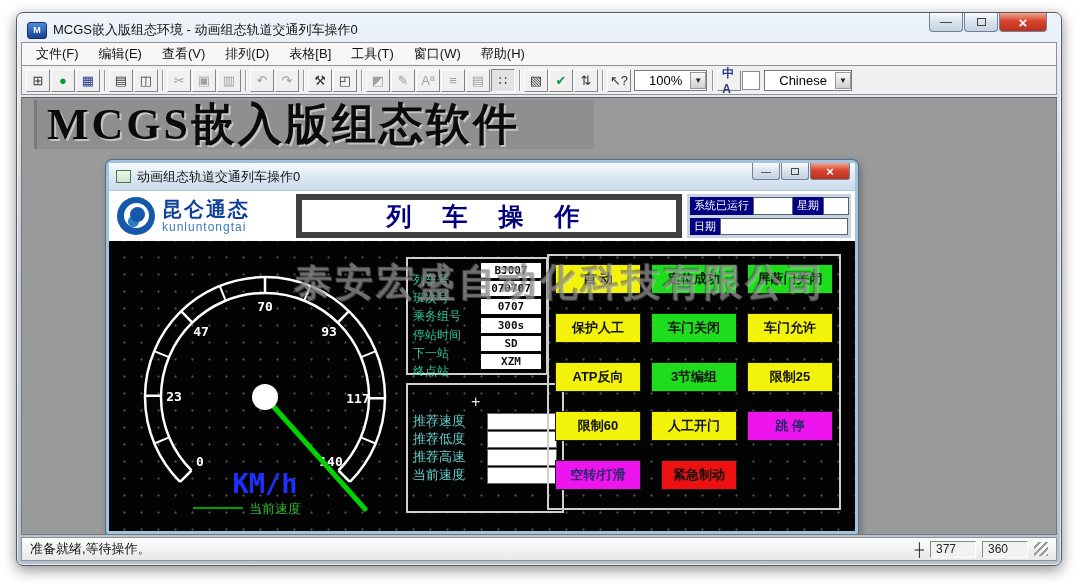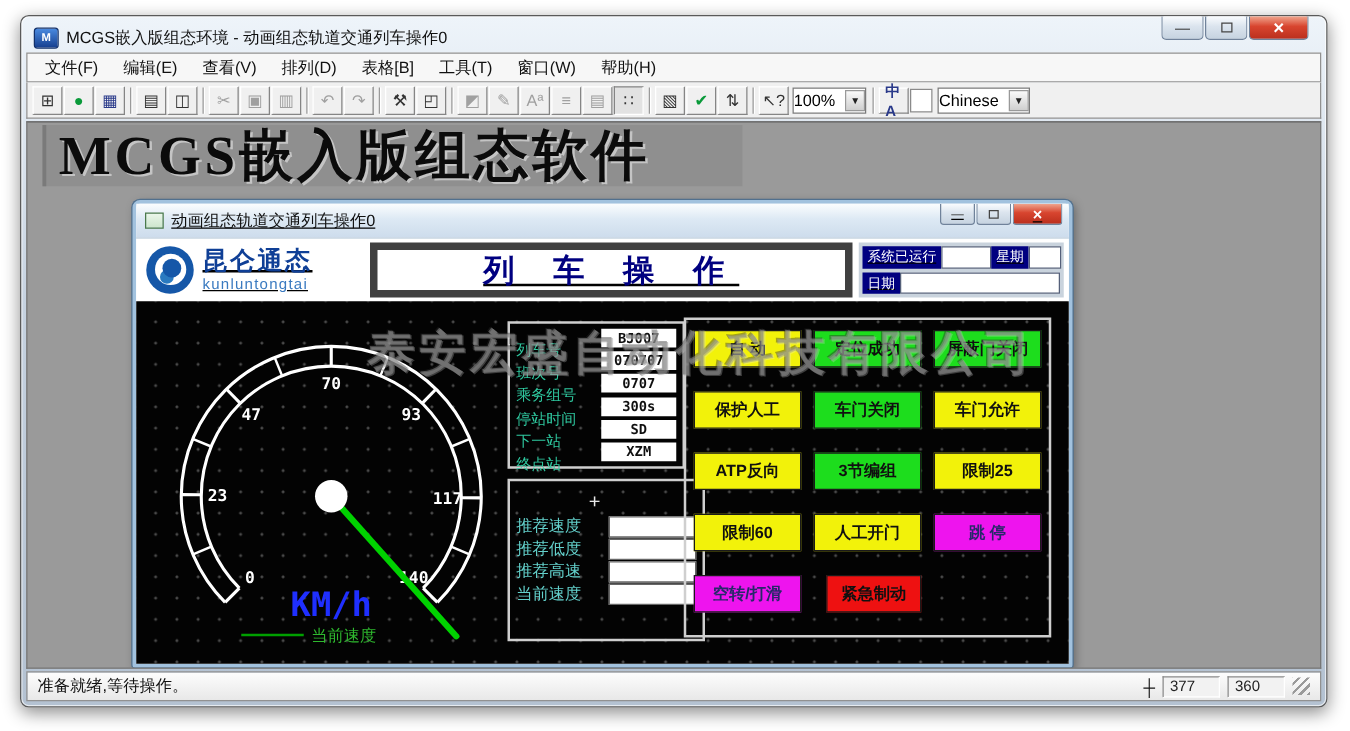--- a/index.html
+++ b/index.html
@@ -35,38 +35,38 @@
   .tb{width:24px;height:23px;display:flex;align-items:center;justify-content:center;font-size:13px;
       color:#333;background:#f0f0f0;border-top:1px solid #fff;border-left:1px solid #fff;
       border-right:1px solid #858585;border-bottom:1px solid #858585;margin-right:1px;}
   .tb.dis{color:#a0a0a0;}
   .tb.pressed{background:#e2e2e2;border-top:1px solid #858585;border-left:1px solid #858585;
       border-right:1px solid #fff;border-bottom:1px solid #fff;}
   .tb.green{color:#0a9a3a;}
   .tb.navy{color:#2a3a8a;}
   .sep{width:1px;height:21px;background:#9a9a9a;margin:0 4px 0 3px;box-shadow:1px 0 0 #fff;}
   .combo{height:21px;border:1px solid #7a7a7a;background:#fff;display:flex;align-items:center;
-         font-size:13px;padding-left:0;margin:0 2px;}
+         font-size:13px;padding-left:14px;margin:0 2px;}
   .combo .arrow{width:16px;height:17px;background:linear-gradient(#fafafa,#cfcfcf);border:1px solid #999;
          margin-left:8px;font-size:8px;display:flex;align-items:center;justify-content:center;color:#222;}
   .langbtn{height:21px;padding:0 4px;font-size:12px;font-weight:bold;color:#2a3a8a;}
   .minibox{width:18px;height:19px;border:1px solid #8a8a8a;background:#fff;margin-right:2px;}
 
   
   .mdi{flex:1;background:#9a9a9a;border:1px solid #777;border-top:1px solid #5f5f5f;
        margin-top:2px;position:relative;overflow:hidden;}
   .banner{position:absolute;left:12px;top:2px;width:560px;height:49px;background:#8f8f8f;
        border-left:3px solid #7a7a7a;display:flex;align-items:center;padding-left:10px;
        font-family:"Liberation Serif",serif;font-weight:bold;font-size:44px;letter-spacing:3px;
        color:#0b0b0b;text-shadow:2px 2px 0 #c4c4c4;white-space:nowrap;}
 
   
   .iwin{position:absolute;left:84px;top:62px;width:752px;height:374px;border:3px solid #a2c2de;
         border-radius:6px 6px 2px 2px;background:#fff;
-        box-shadow:0 0 0 1px #51708e, 2px 3px 8px rgba(0,0,0,.35);display:flex;flex-direction:column;text-decoration:underline;}
+        box-shadow:0 0 0 1px #51708e, 2px 3px 8px rgba(0,0,0,.35);display:flex;flex-direction:column;}
   .ititle{height:28px;background:linear-gradient(180deg,#fbfdfe,#dde9f4 45%,#cddcec);display:flex;
         align-items:center;padding:0 5px 0 7px;font-size:13px;color:#111;border-bottom:1px solid #b4c6d8;}
   .iicon{width:15px;height:13px;border:1px solid #4a7a4a;background:linear-gradient(#eaf6ea,#cde6cd);
         margin-right:6px;}
   .icaps{margin-left:auto;display:flex;align-self:flex-start;}
   .icap{width:28px;height:17px;border:1px solid #70829a;border-top:none;border-radius:0 0 3px 3px;
         background:linear-gradient(#fafcfe,#dbe4ee 45%,#c6d3e0);display:flex;align-items:center;
         justify-content:center;font-size:10px;color:#333;margin-left:1px;}
   .icap.close{width:40px;background:linear-gradient(#f0a68e,#d8452f 45%,#bb2f1d);color:#fff;
         font-weight:bold;font-size:13px;}

